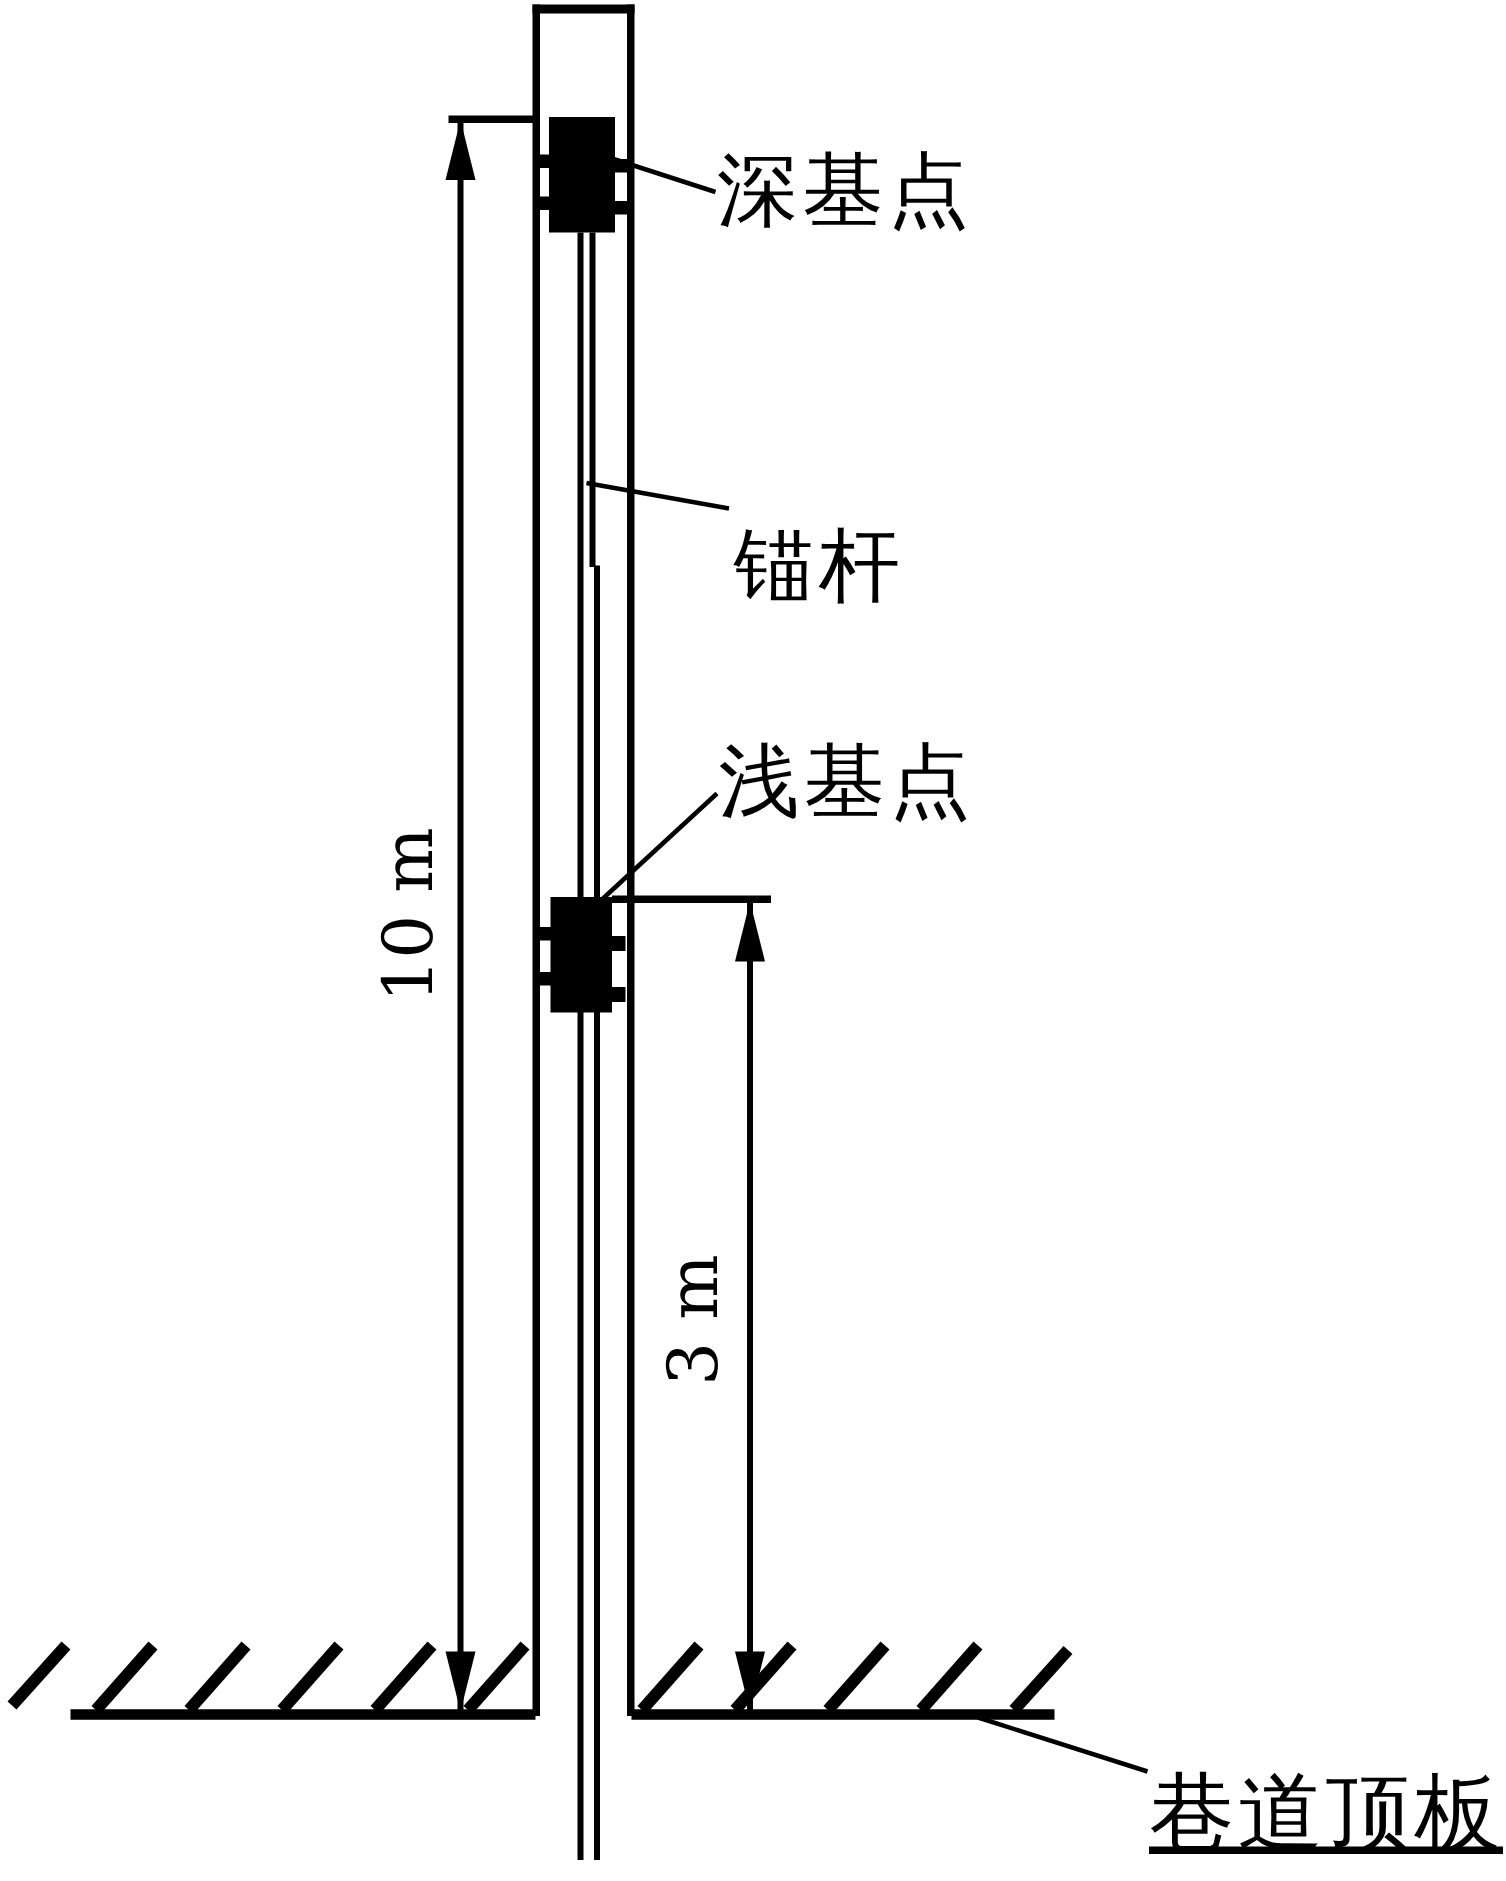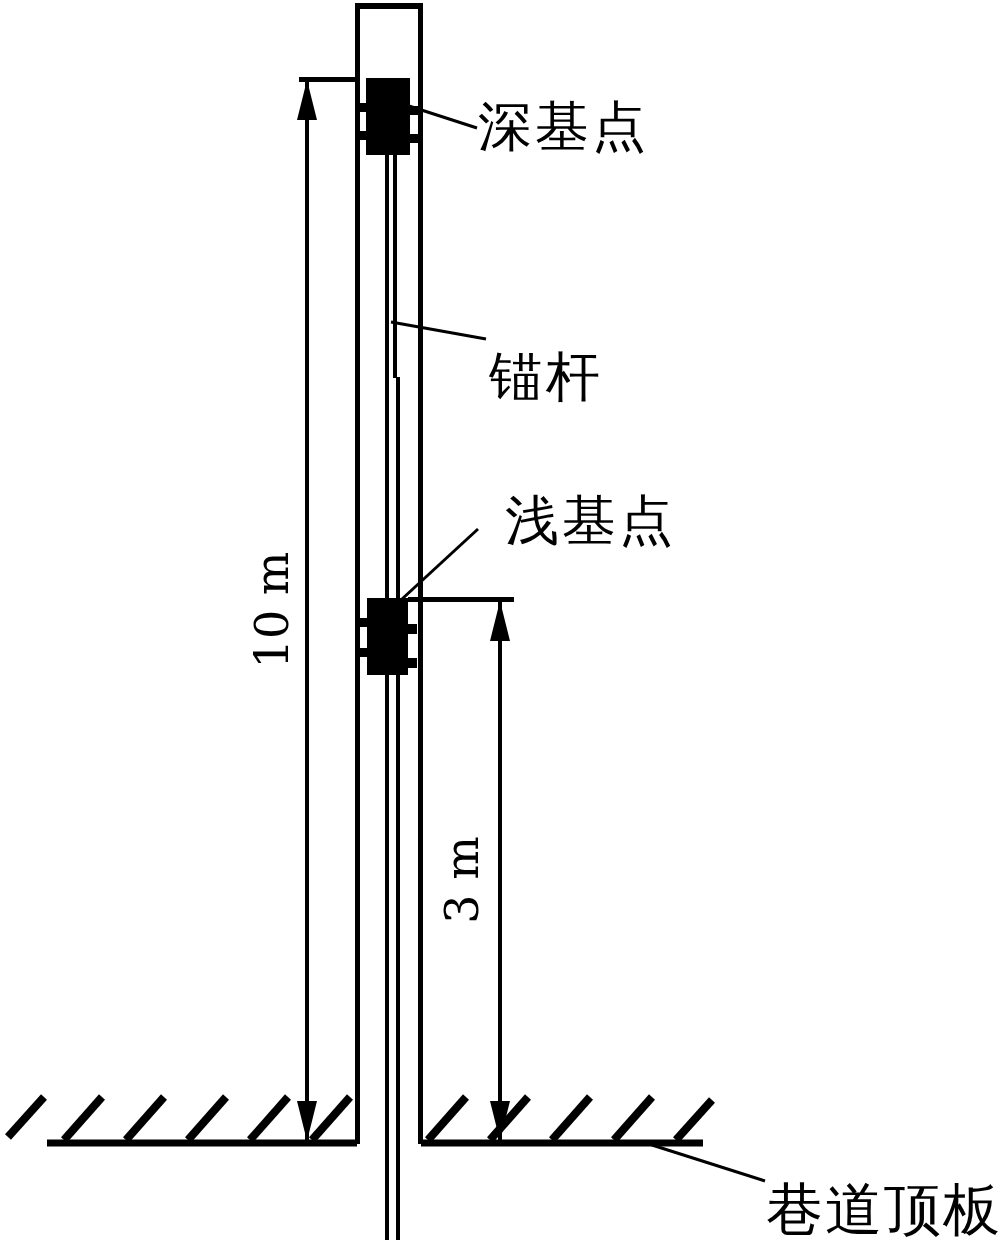--- a/index.html
+++ b/index.html
@@ -26,20 +26,21 @@
     line-height: 1;
     font-family: "DejaVu Serif", "Liberation Serif", serif;
   }
   .label.cjk {
     font-size: 54px;
     letter-spacing: 3px;
   }
   .label.cjk-big {
     font-size: 57px;
     letter-spacing: 2px;
+    text-decoration: underline;
   }
   .label.dim {
     font-size: 46px;
     transform: translate(-50%, -50%) rotate(-90deg);
   }
 </style>
 </head>
 <body>
 
 <div class="canvas">
@@ -116,21 +117,21 @@
       <line x1="391" y1="322" x2="486" y2="339"></line>
       <line x1="402" y1="599" x2="478" y2="529"></line>
       <line x1="652" y1="1145" x2="765" y2="1181"></line>
     </g>
   </svg>
 
   <div class="label cjk" style="left:478px; top:100px;">深基点</div>
 
   <div class="label cjk" style="left:489px; top:306px;margin-top:44px;">锚杆</div>
 
-  <div class="label cjk" style="left:505px; top:494px;">浅基点</div>
+  <div class="label cjk" style="left:479px; top:494px;">浅基点</div>
 
   <div class="label dim" style="left:272px; top:610px;">10 m</div>
 
   <div class="label dim" style="left:462px; top:880px;">3 m</div>
 
   <div class="label cjk-big" style="left:766px; top:1181px;">巷道顶板</div>
 
 </div>
 
 </body></html>

